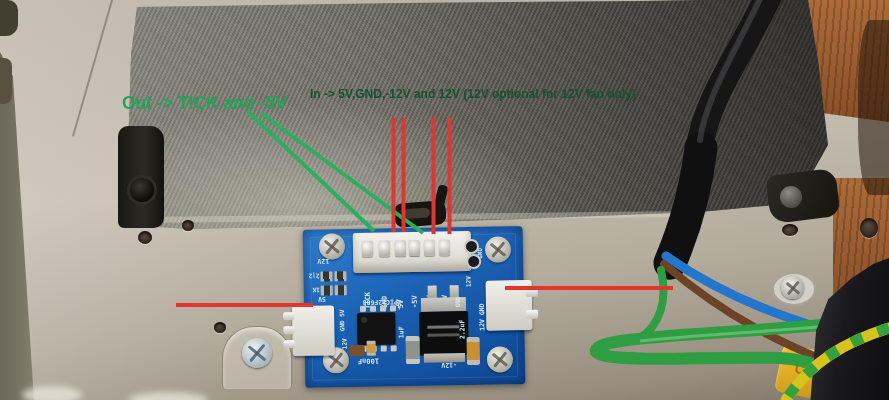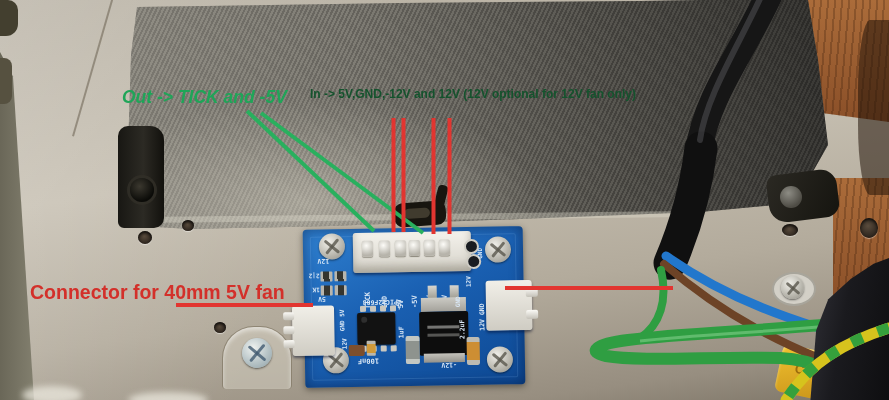--- a/index.html
+++ b/index.html
@@ -283,17 +283,16 @@
     <line x1="247" y1="111" x2="374" y2="231" stroke="#29b05e" stroke-width="4"></line>
     <line x1="261" y1="113" x2="423" y2="233" stroke="#29b05e" stroke-width="4"></line>
     <line x1="393.5" y1="118" x2="393.5" y2="232" stroke="#e23530" stroke-width="4"></line>
     <line x1="403.5" y1="118" x2="403.5" y2="232" stroke="#e23530" stroke-width="4"></line>
     <line x1="433.5" y1="118" x2="433.5" y2="234" stroke="#e23530" stroke-width="4"></line>
     <line x1="449.5" y1="118" x2="449.5" y2="234" stroke="#e23530" stroke-width="4"></line>
     <line x1="176" y1="305" x2="313" y2="305" stroke="#e23530" stroke-width="4"></line>
     <line x1="505" y1="288" x2="673" y2="288" stroke="#e23530" stroke-width="4"></line>
   </svg>
 
-  <div class="ann ann-green" style="left:122px;top:87px;font-style:italic;">Out -&gt; TICK and -5V</div>
+  <div class="ann ann-green" style="left:122px;top:93px;">Out -&gt; TICK and -5V</div>
   <div class="ann ann-red" style="left:310px;top:87px;">In -&gt; 5V,GND,-12V and 12V (12V optional for 12V fan only)</div>
-  <div class="ann ann-red-big" style="left:30px;top:281px;">Connector for 40mm 5V fan</div>
 
 </div>
 
 </body></html>

